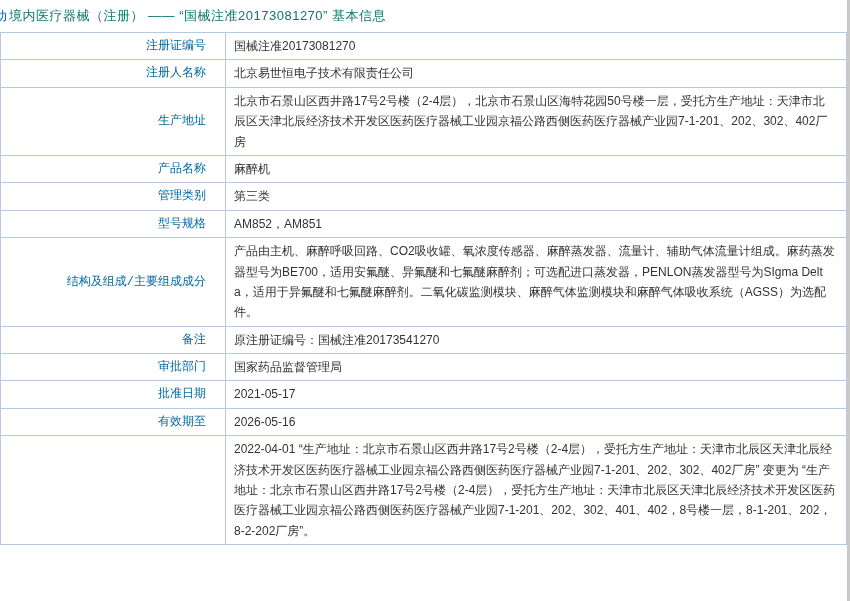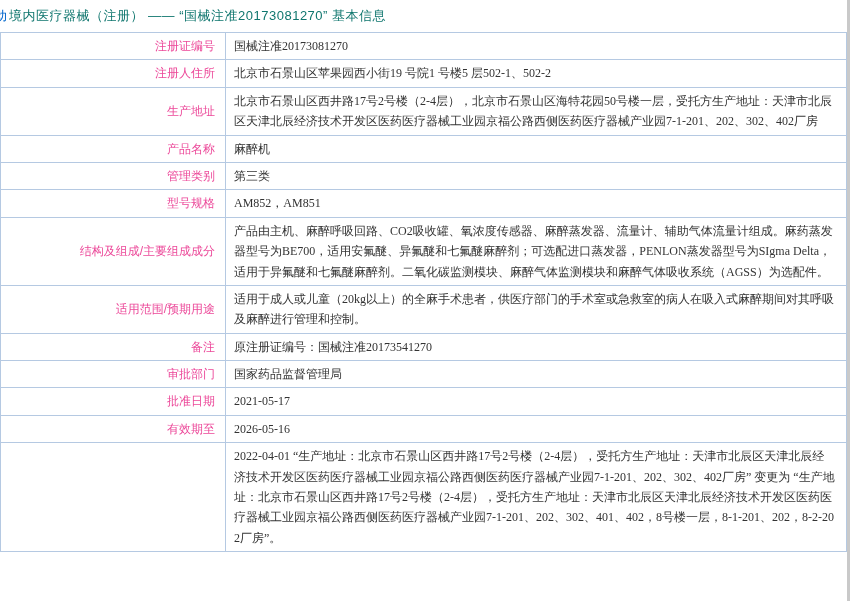--- a/index.html
+++ b/index.html
@@ -44,28 +44,28 @@
   }
   table.info-table td {
     border: 1px solid #b5c9e2;
     vertical-align: middle;
     line-height: 1.7;
     word-break: break-all;
   }
   td.label-cell {
     width: 225px;
     text-align: right;
-    padding: 3px 10px 3px 6px;
-    color: #ec4899;
+    padding: 3px 19px 3px 6px;
+    color: #0369a1;
     height: 25px;
+    font-family: Liberation Mono, monospace;
   }
   td.value-cell {
     padding: 3px 10px 3px 8px;
     color: #333333;
-    font-family: Liberation Serif, serif;
   }
 </style>
 </head>
 <body>
 
 <div class="page">
 
   <div class="header">
     <span class="title-icon">动</span>
     <span class="title">境内医疗器械（注册） —— “国械注准20173081270” 基本信息</span>
@@ -75,46 +75,42 @@
     <colgroup>
       <col style="width:225px">
       <col>
     </colgroup>
     <tbody>
         <tr>
           <td class="label-cell"><span>注册证编号</span></td>
           <td class="value-cell"><span>国械注准20173081270</span></td>
         </tr>
         <tr>
-          <td class="label-cell"><span>注册人住所</span></td>
-          <td class="value-cell"><span>北京市石景山区苹果园西小街19 号院1 号楼5 层502-1、502-2</span></td>
+          <td class="label-cell"><span>注册人名称</span></td>
+          <td class="value-cell"><span>北京易世恒电子技术有限责任公司</span></td>
         </tr>
         <tr>
           <td class="label-cell"><span>生产地址</span></td>
           <td class="value-cell"><span>北京市石景山区西井路17号2号楼（2-4层），北京市石景山区海特花园50号楼一层，受托方生产地址：天津市北辰区天津北辰经济技术开发区医药医疗器械工业园京福公路西侧医药医疗器械产业园7-1-201、202、302、402厂房</span></td>
         </tr>
         <tr>
           <td class="label-cell"><span>产品名称</span></td>
           <td class="value-cell"><span>麻醉机</span></td>
         </tr>
         <tr>
           <td class="label-cell"><span>管理类别</span></td>
           <td class="value-cell"><span>第三类</span></td>
         </tr>
         <tr>
           <td class="label-cell"><span>型号规格</span></td>
           <td class="value-cell"><span>AM852，AM851</span></td>
         </tr>
         <tr>
           <td class="label-cell"><span>结构及组成/主要组成成分</span></td>
           <td class="value-cell"><span>产品由主机、麻醉呼吸回路、CO2吸收罐、氧浓度传感器、麻醉蒸发器、流量计、辅助气体流量计组成。麻药蒸发器型号为BE700，适用安氟醚、异氟醚和七氟醚麻醉剂；可选配进口蒸发器，PENLON蒸发器型号为SIgma Delta，适用于异氟醚和七氟醚麻醉剂。二氧化碳监测模块、麻醉气体监测模块和麻醉气体吸收系统（AGSS）为选配件。</span></td>
-        </tr>
-        <tr>
-          <td class="label-cell"><span>适用范围/预期用途</span></td>
-          <td class="value-cell"><span>适用于成人或儿童（20kg以上）的全麻手术患者，供医疗部门的手术室或急救室的病人在吸入式麻醉期间对其呼吸及麻醉进行管理和控制。</span></td>
         </tr>
         <tr>
           <td class="label-cell"><span>备注</span></td>
           <td class="value-cell"><span>原注册证编号：国械注准20173541270</span></td>
         </tr>
         <tr>
           <td class="label-cell"><span>审批部门</span></td>
           <td class="value-cell"><span>国家药品监督管理局</span></td>
         </tr>
         <tr>

